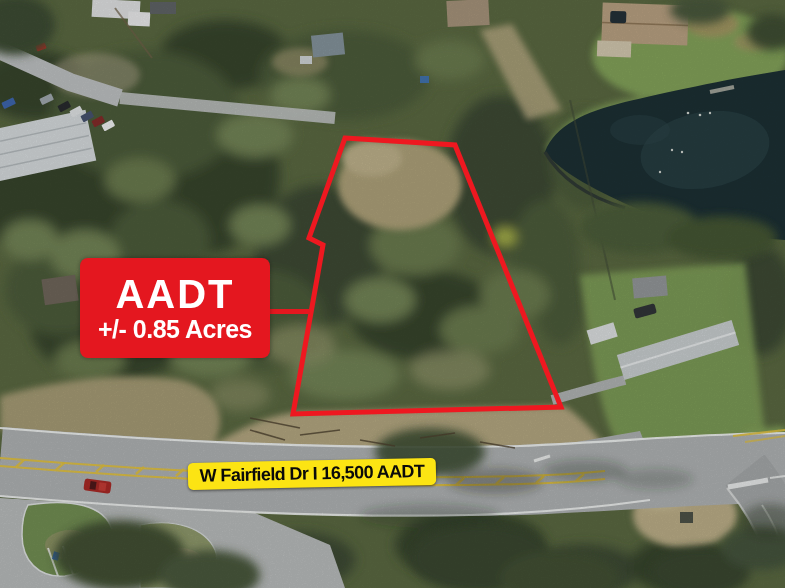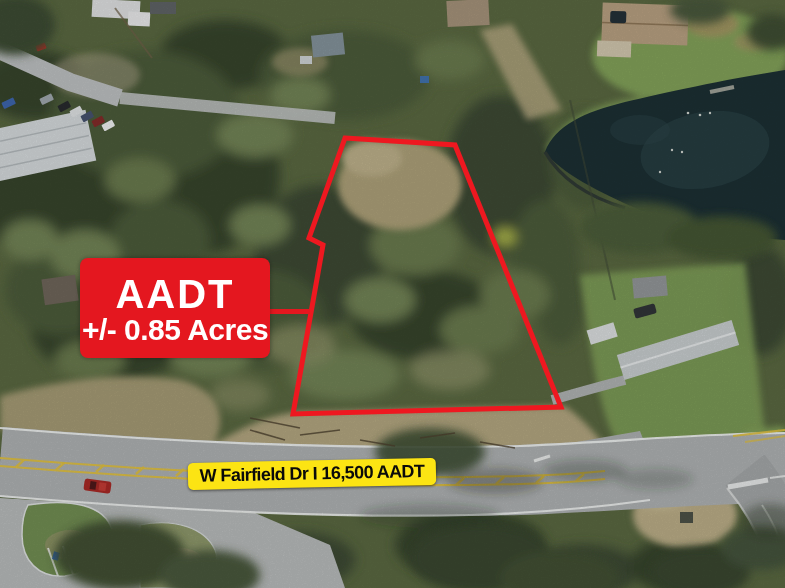--- a/index.html
+++ b/index.html
@@ -10,21 +10,21 @@
   }
   #scene,#overlay{position:absolute;left:0;top:0;}
   #overlay{pointer-events:none;}
   .site-box{
     position:absolute;left:80px;top:258px;width:190px;height:100px;
     background:#e4171f;border-radius:8px;
     display:flex;flex-direction:column;align-items:center;justify-content:center;
     color:#fff;text-align:center;box-shadow:0 0 5px rgba(0,0,0,.35);
   }
   .site-title{font-size:40px;line-height:42px;font-weight:bold;letter-spacing:2px;}
-  .site-line{font-size:30px;line-height:29px;font-weight:bold;letter-spacing:-0.5px;white-space:nowrap;}
+  .site-line{font-size:25px;line-height:29px;font-weight:bold;letter-spacing:-0.5px;white-space:nowrap;}
   .leader{
     position:absolute;left:266px;top:309px;width:44px;height:5px;background:#e4171f;
   }
   .road-banner{
     position:absolute;left:188px;top:463px;width:248px;height:27px;
     background:#fce413;border-radius:5px;
     display:flex;align-items:center;justify-content:center;
     color:#0a0a0a;font-weight:bold;font-size:18px;letter-spacing:-0.6px;white-space:nowrap;
     transform:rotate(-1.2deg);transform-origin:left center;
     box-shadow:0 1px 3px rgba(0,0,0,.55);

